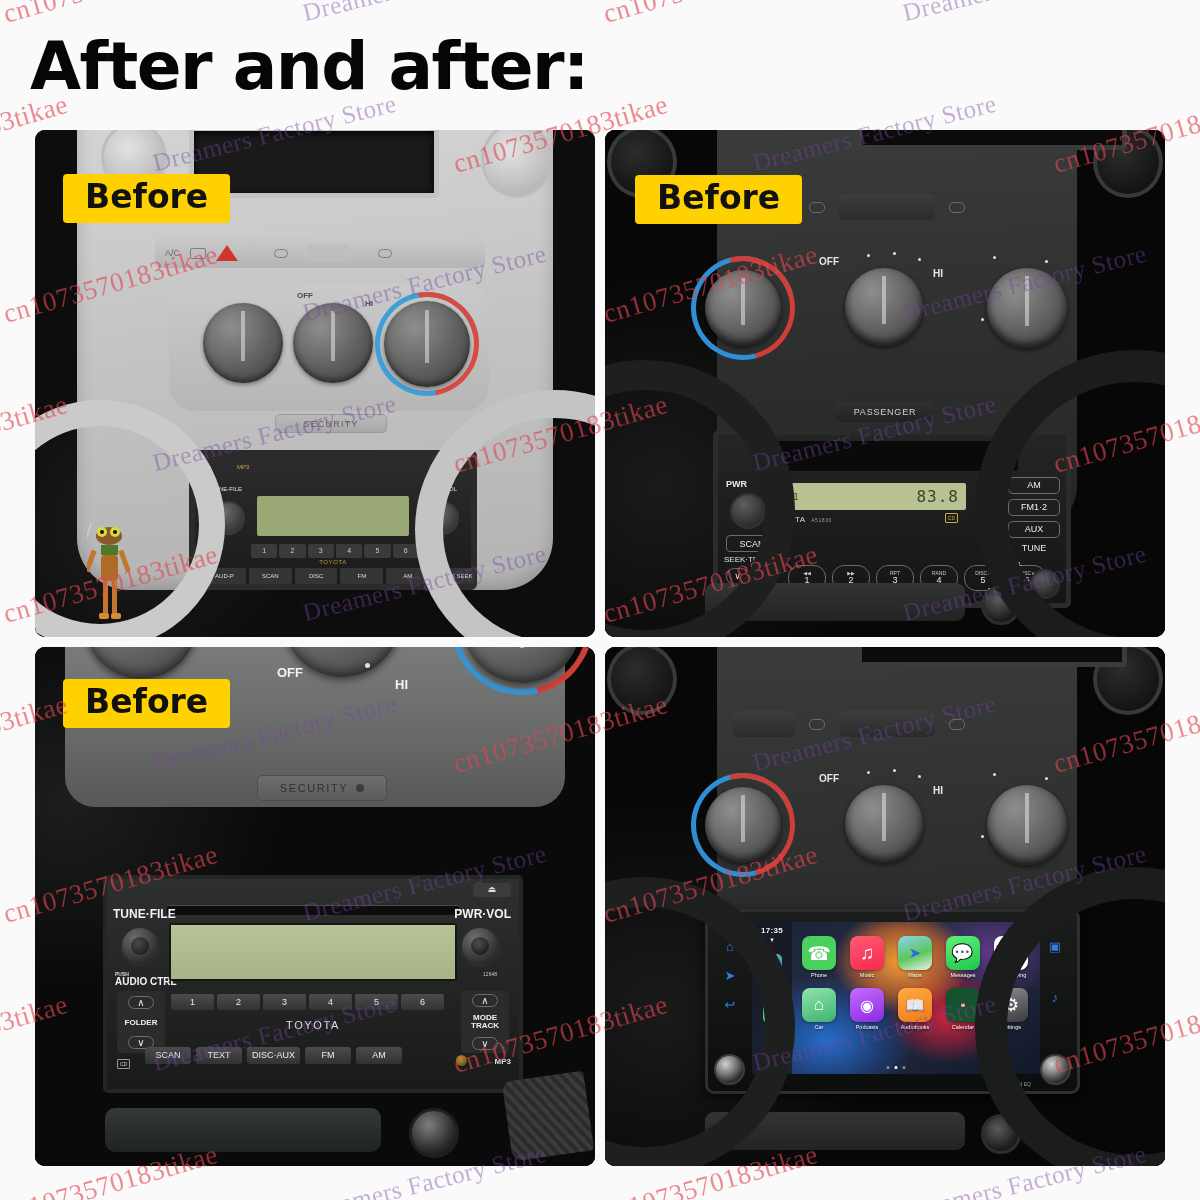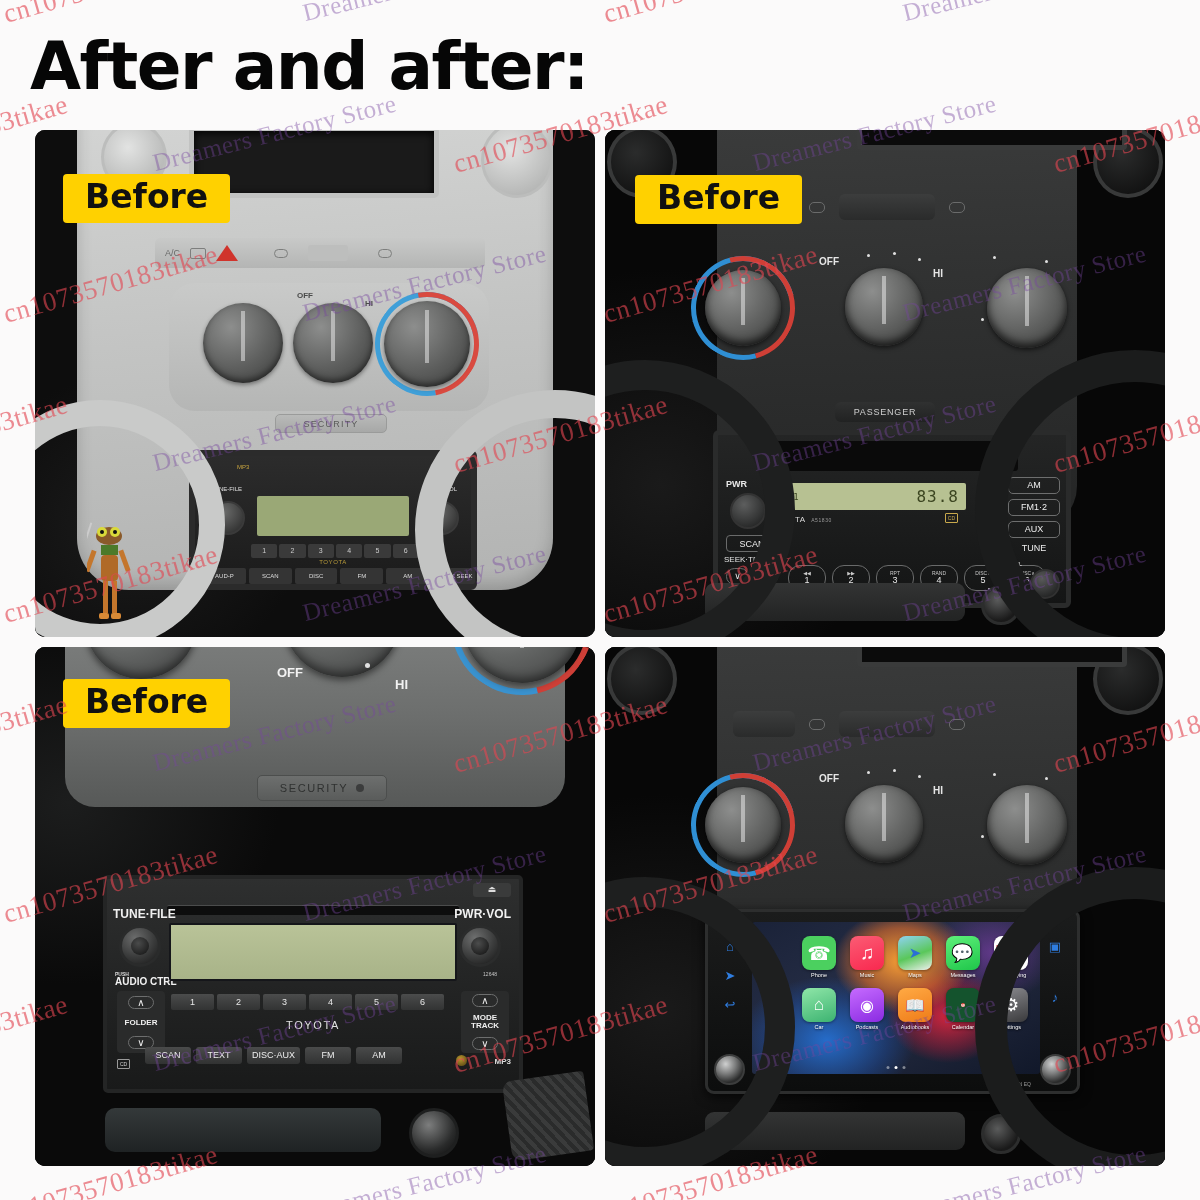--- a/index.html
+++ b/index.html
@@ -969,20 +969,33 @@
         <span class="bz-icon" style="margin-top:22px;">♪</span>
       </div>
       <div class="p4-hwknob l"></div>
       <div class="p4-hw-lbl l">PWR VOL</div>
       <div class="p4-hwknob r"></div>
       <div class="p4-hw-lbl r">BTN EQ</div>
 
       <div class="p4-screen">
         <div class="cp-wall"></div>
 
+        <div class="cp-sidebar">
+          <div class="cp-clock">17:35</div>
+          <div class="cp-wifi">▾</div>
+          <div class="cp-side-apps">
+            <div class="cp-side-app" style="background:linear-gradient(135deg,#5ac75a,#3b9be0);">◆</div>
+            <div class="cp-side-app" style="background:#e8453c;">♫</div>
+            <div class="cp-side-app" style="background:#4bd05f;">☎</div>
+          </div>
+          <div class="cp-dockbtn">
+              <i></i>
+              <i></i>
+            </div>
+        </div>
 
         <div class="cp-grid">
           <div class="cp-app">
             <div class="cp-ico" style="background:#4BD05F;">☎</div>
             <div class="cp-name">Phone</div>
           </div>
           <div class="cp-app">
             <div class="cp-ico" style="background:linear-gradient(160deg,#fb5c74,#f9284f);">♫</div>
             <div class="cp-name">Music</div>
           </div>

